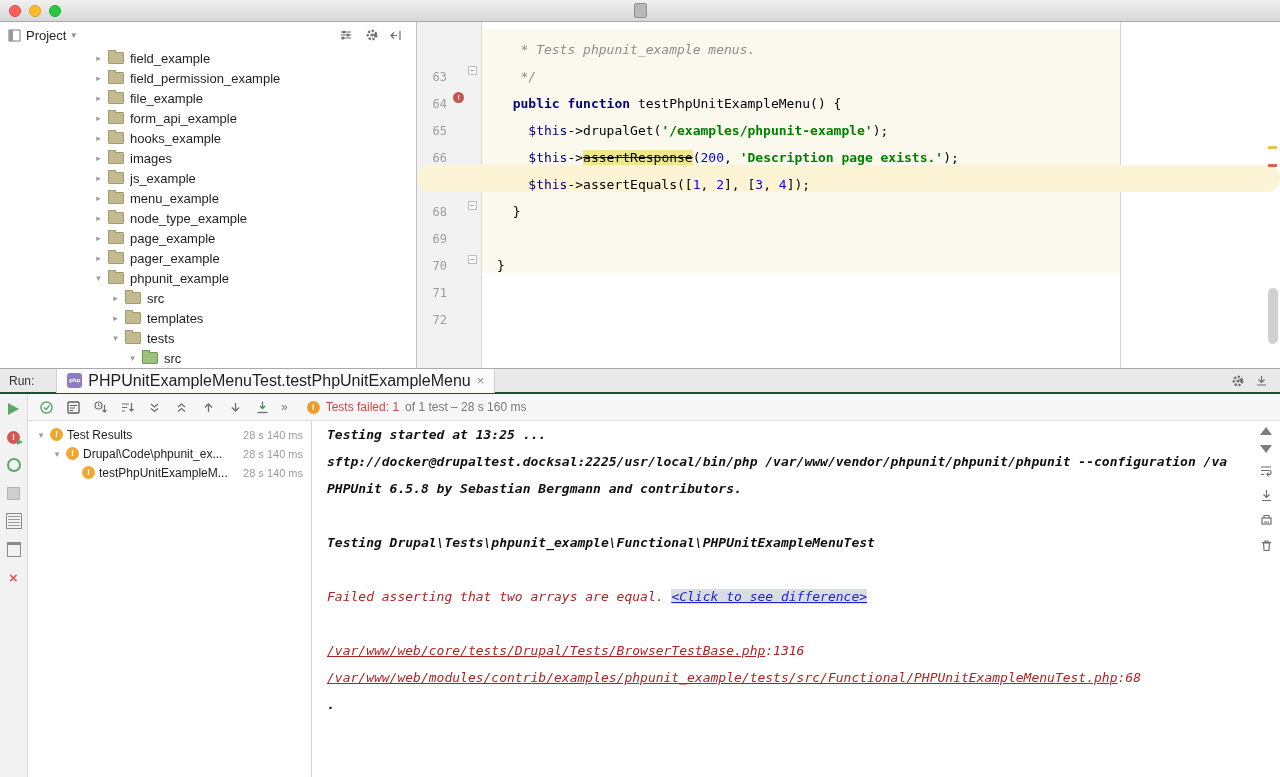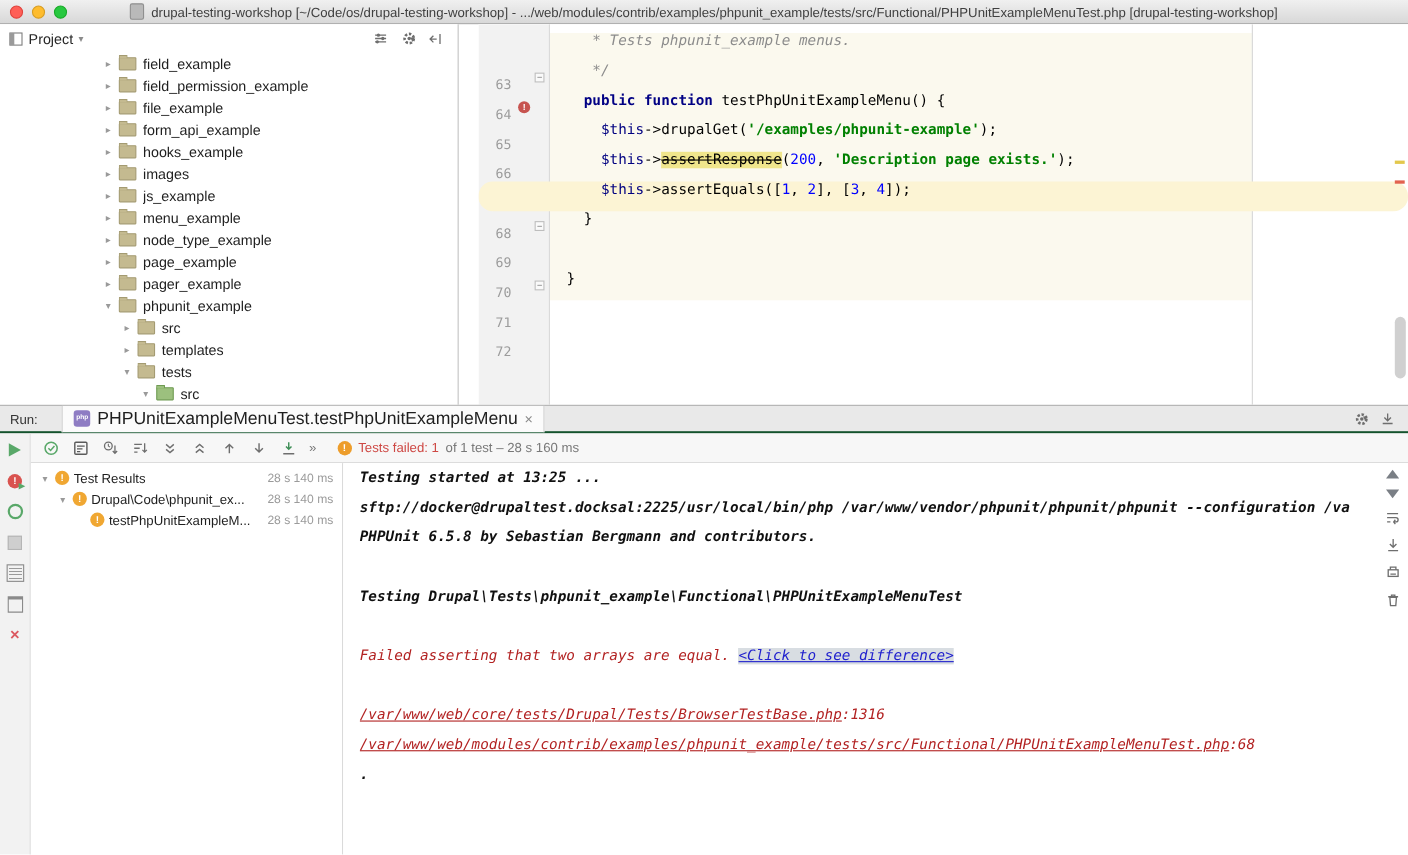--- a/index.html
+++ b/index.html
@@ -13,21 +13,21 @@
   .traffic{position:absolute;left:9px;top:5px;display:flex;gap:8px;}
   .tl{width:12px;height:12px;border-radius:50%;box-sizing:border-box;}
   .tl.red{background:#FF5F57;border:1px solid #E0443E;}
   .tl.yellow{background:#FEBC2E;border:1px solid #D89E24;}
   .tl.green{background:#28C840;border:1px solid #1AAB29;}
   .titlewrap{flex:1;display:flex;align-items:center;justify-content:center;gap:6px;min-width:0;padding:0 70px;}
   .docicon{width:11px;height:13px;background:#B9B9B9;border:1px solid #8F8F8F;border-radius:2px;flex:none;}
   .titletext{font-size:12px;color:#3F3F3F;white-space:nowrap;overflow:hidden;text-overflow:ellipsis;}
 
   
-  .main{position:absolute;top:22px;left:0;right:0;height:346px;display:flex;gap:18px;}
+  .main{position:absolute;top:22px;left:0;right:0;height:346px;display:flex;}
 
   
   .project{width:417px;box-sizing:border-box;background:#fff;border-right:1px solid #C2C2C2;overflow:hidden;}
   .project-header{height:26px;display:flex;align-items:center;gap:5px;padding-left:8px;font-size:13px;color:#262626;}
   .pj-caret{font-size:9px;color:#8B8B8B;}
   .pj-right{margin-left:auto;display:flex;align-items:center;gap:12px;padding-right:14px;}
   .tree-row{height:20px;display:flex;align-items:center;font-size:13px;color:#1E1E1E;white-space:nowrap;}
   .tree-arrow{width:13px;color:#9A9A9A;font-size:9px;text-align:center;margin-right:3px;flex:none;}
   .folder-icon{width:14px;height:10px;background:#C4BA90;border:1px solid #A49B72;border-radius:1px;position:relative;margin-right:6px;flex:none;}
   .folder-icon::before{content:"";position:absolute;top:-3px;left:-1px;width:6px;height:2px;background:#C4BA90;border:1px solid #A49B72;border-bottom:none;border-radius:1px 1px 0 0;}
@@ -41,21 +41,21 @@
   .ed-cream{position:absolute;left:65px;top:8px;width:638px;height:243px;background:#FBF9EE;}
   .ed-margin{position:absolute;left:703px;top:0;bottom:0;width:1px;background:#D6D6D6;}
   #ed-lines{position:absolute;left:0;top:8px;right:0;}
   .ed-row{position:relative;height:27px;line-height:27px;}
   .ed-row.current{background:#FCF4D4;border-radius:13px;}
   .ln{position:absolute;left:0;width:30px;text-align:right;font:12px "DejaVu Sans Mono",monospace;color:#9C9C9C;margin-top:40px;}
   .gut-fail{position:absolute;left:36px;top:8px;width:11px;height:11px;border-radius:50%;background:#C75450;
     color:#fff;font:bold 8px/11px "Liberation Sans",sans-serif;text-align:center;}
   .gut-fold{position:absolute;left:51px;top:9px;width:9px;height:9px;box-sizing:border-box;border:1px solid #BDBDBD;
     background:#FAFAFA;color:#7E7E7E;font:8px/7px "DejaVu Sans Mono",monospace;text-align:center;}
-  .code{position:absolute;left:80px;top:0;white-space:pre;font:13px "DejaVu Sans Mono",monospace;color:#000;}
+  .code{position:absolute;left:80px;top:12px;white-space:pre;font:13px "DejaVu Sans Mono",monospace;color:#000;}
   .tk-cmt{color:#8C8C8C;font-style:italic;}
   .tk-kw{color:#000084;font-weight:bold;}
   .tk-str{color:#008000;font-weight:bold;}
   .tk-num{color:#0000FF;}
   .tk-var{color:#000080;}
   .tk-pl{color:#000;}
   .tk-dep{background:#F0E68C;text-decoration:line-through;}
   .ed-scroll-thumb{position:absolute;right:2px;top:266px;width:10px;height:56px;background:rgba(110,110,110,.32);border-radius:5px;}
   .ed-mark-y{position:absolute;right:3px;top:124px;width:9px;height:3px;background:#E3C84C;}
   .ed-mark-r{position:absolute;right:3px;top:142px;width:9px;height:3px;background:#E2624F;}
@@ -131,21 +131,20 @@
 <div class="app">
 
   <header class="titlebar">
     <div class="traffic">
       <span class="tl red"></span>
       <span class="tl yellow"></span>
       <span class="tl green"></span>
     </div>
     <div class="titlewrap">
       <span class="docicon"></span>
-      <span class="titletext">drupal-testing-workshop [~/Code/os/drupal-testing-workshop] - .../web/modules/contrib/examples/phpunit_example/tests/src/Functional/PHPUnitExampleMenuTest.php [drupal-testing-workshop]</span>
     </div>
   </header>
 
   <div class="main">
 
     <aside class="project">
       <div class="project-header">
         <svg class="icon" width="13" height="13" viewBox="0 0 13 13">
           <rect x="1" y="1" width="11" height="11" fill="none" stroke="#7E7E7E"></rect>
           <rect x="1" y="1" width="4" height="11" fill="#9A9A9A" stroke="none"></rect>

